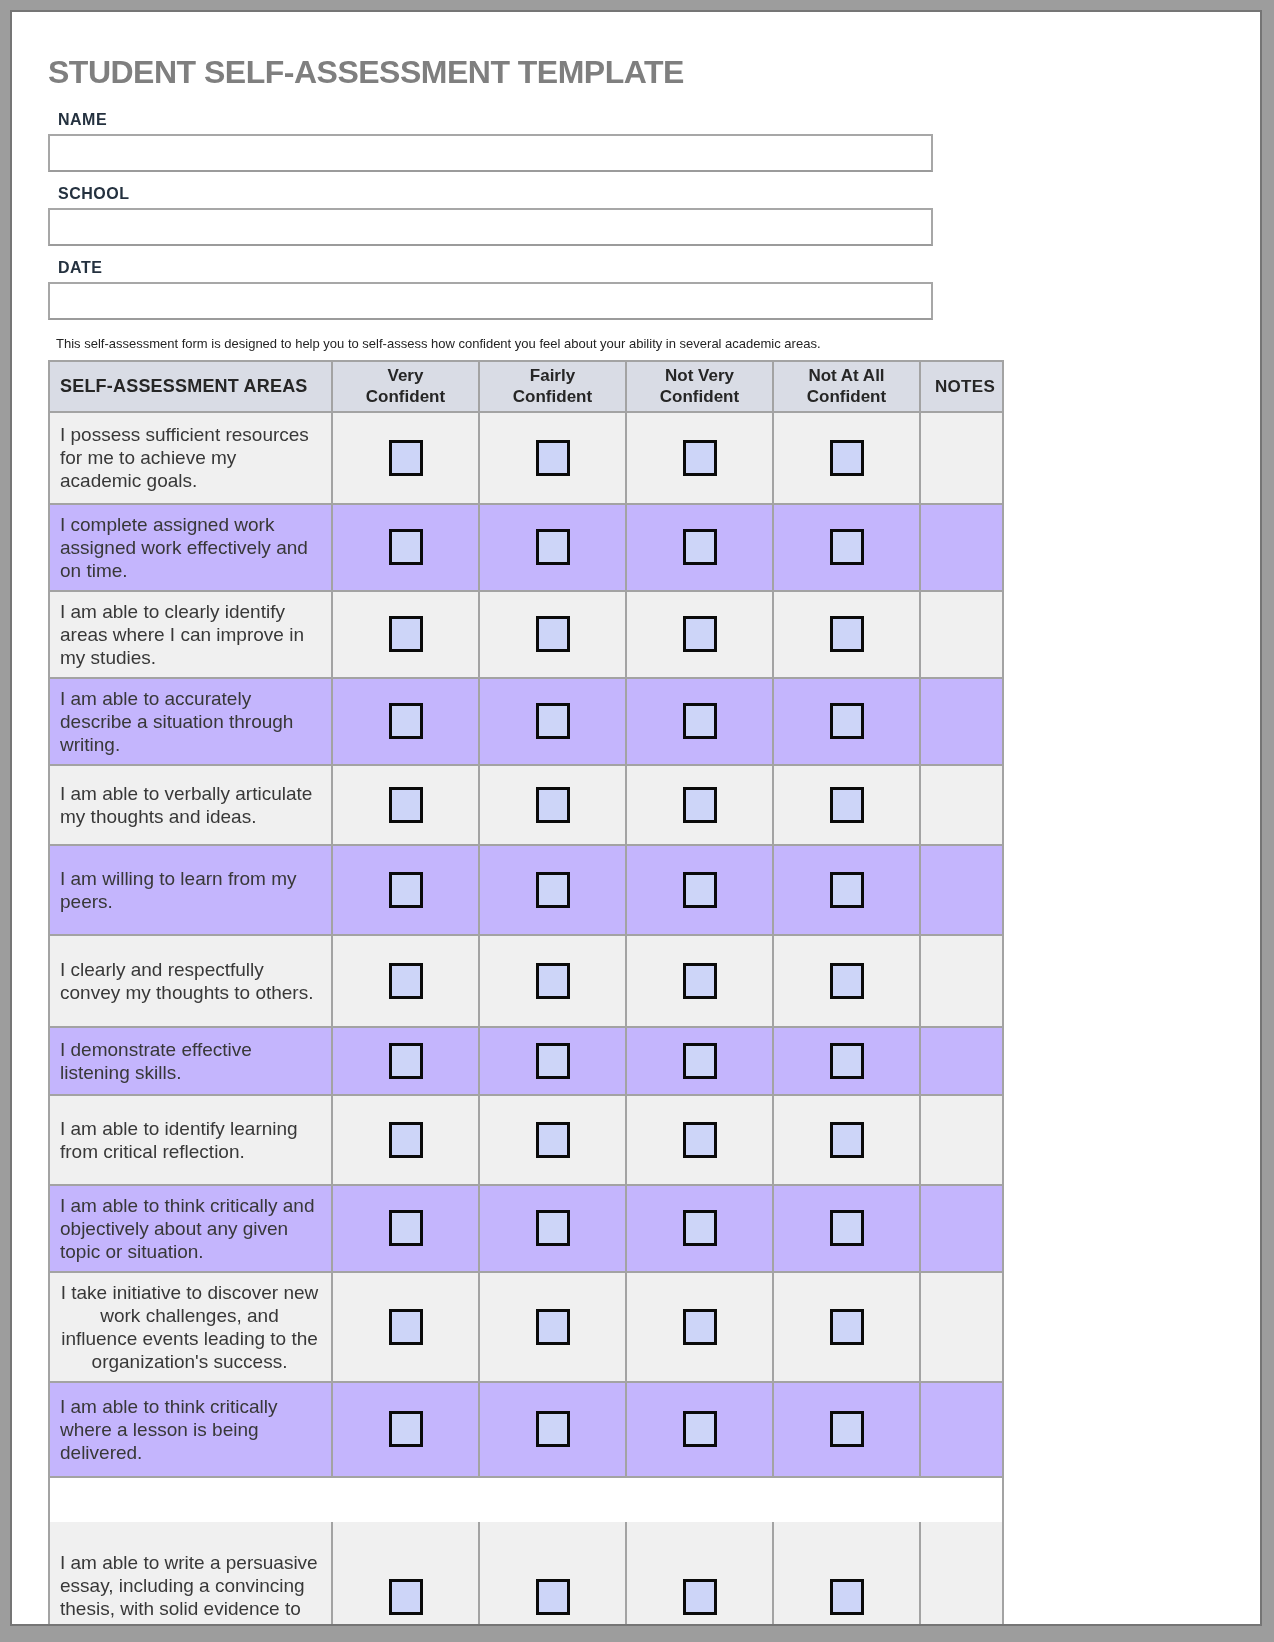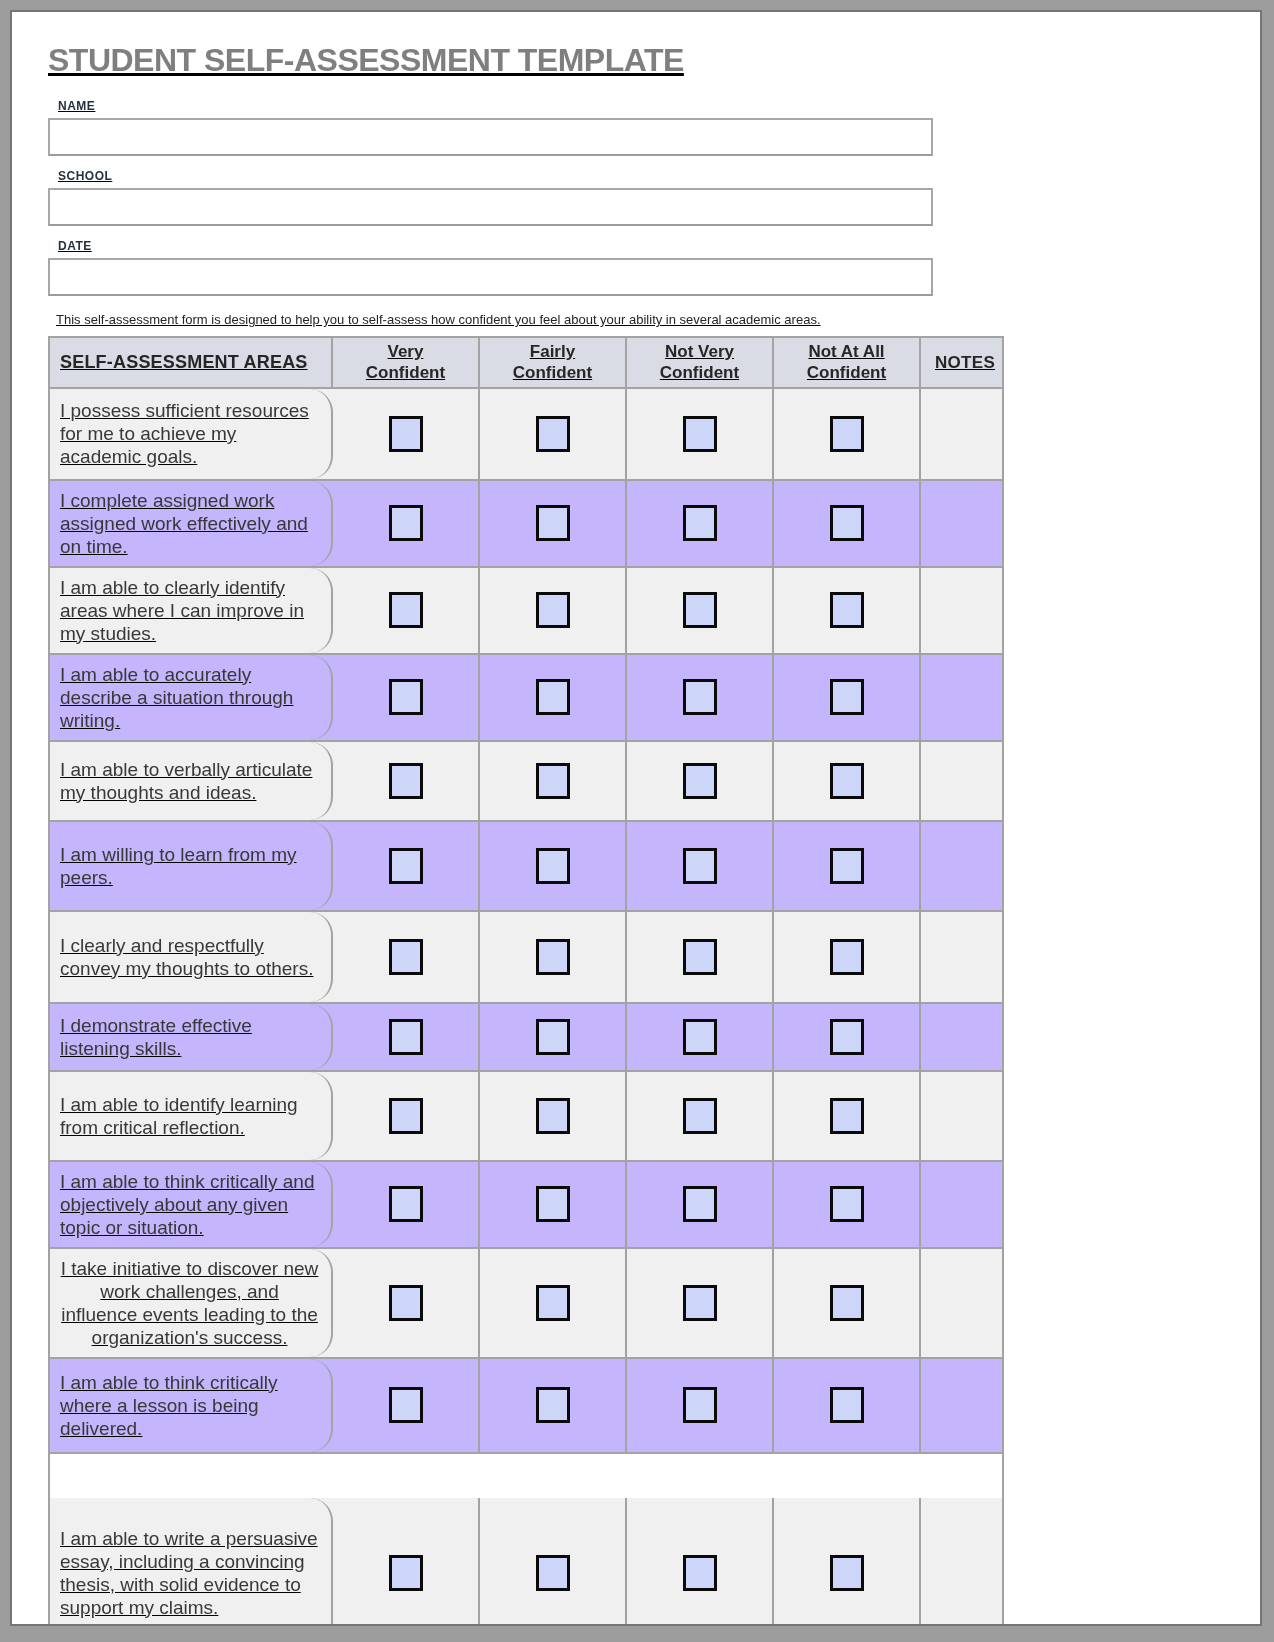--- a/index.html
+++ b/index.html
@@ -7,35 +7,34 @@
   body {
     background: #9d9d9d;
     padding: 10px 12px 16px 10px;
     font-family: "Liberation Sans", "DejaVu Sans", sans-serif;
   }
   .page {
     width: 100%;
     height: 100%;
     background: #ffffff;
     border: 2px solid #757575;
-    padding: 30px 0 0 36px;
+    padding: 42px 0 0 36px;
     overflow: hidden;
-    text-decoration: underline;
   }
   .page-title {
     font-size: 32px;
     font-weight: bold;
     letter-spacing: -0.5px;
     color: #7f7f7f;
     margin-bottom: 20px;
   }
   .field-block { margin-bottom: 13px; }
   .field-label {
     display: block;
-    font-size: 12px;
+    font-size: 16px;
     font-weight: bold;
     letter-spacing: 0.5px;
     color: #24313f;
     margin: 0 0 5px 10px;
   }
   .field-input {
     display: block;
     width: 885px;
     height: 38px;
     background: #ffffff;
@@ -92,21 +91,20 @@
   }
   .cell { border-right: 2px solid #a3a3a3; }
   .cell:last-child { border-right: none; }
   .trow { border-bottom: 2px solid #a3a3a3; background: #c4b5fd; }
   .trow:last-child { border-bottom: none; margin-top: 44px; }
   .trow:nth-child(odd) { background: #f0f0f0; }
   .area-cell {
     display: flex;
     align-items: center;
     padding: 8px 12px 8px 10px;
-    border-radius: 23px;
   }
   .area-text {
     font-size: 19px;
     line-height: 23px;
     color: #383838;
   }
   .cb-cell {
     display: flex;
     align-items: center;
     justify-content: center;

